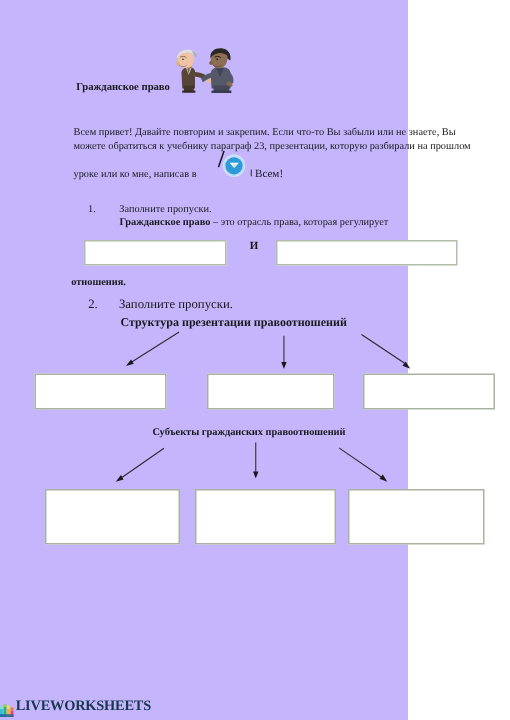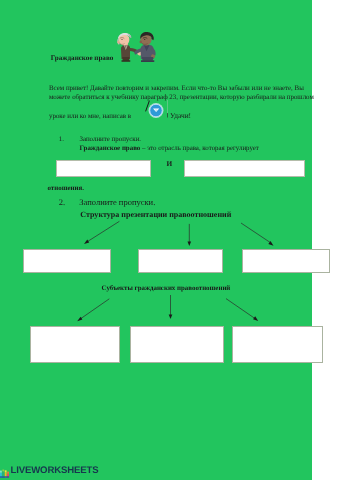--- a/index.html
+++ b/index.html
@@ -2,31 +2,31 @@
 <html><head>
 <meta charset="utf-8">
 <title>worksheet</title>
 <style>
   html,body{margin:0;padding:0;}
   body{
     width:340px;height:480px;background:#ffffff;overflow:hidden;
     font-family:"Liberation Serif", serif;color:#1a1a1a;
     -webkit-font-smoothing:antialiased;text-rendering:geometricPrecision;
   }
-  .page{position:relative;width:272px;height:480px;background:#22c55e;padding-left:40px;}
+  .page{position:relative;width:272px;height:480px;background:#c4b5fd;}
   .abs{position:absolute;}
   .ttl{font-weight:bold;font-size:7.0px;}
   .para{font-size:6.9px;line-height:9.2px;}
   .t{font-size:6.9px;line-height:9.2px;}
   .b{font-weight:bold;}
   .ansbox{box-sizing:border-box;border:1px solid #b4bcaa;background:#fff;border-radius:0;outline:none;padding:0;}
   .dbox{box-sizing:border-box;border:1px solid #aab3a0;background:#fff;border-radius:0;outline:none;padding:0;}
   .lw{position:absolute;left:0.3px;bottom:4px;display:flex;align-items:flex-end;gap:0.7px;}
   .lw > span:first-child{position:relative;top:2px;}
-  .lwtext{font-family:Liberation Sans, sans-serif;font-weight:bold;font-size:9.6px;
+  .lwtext{font-family:Liberation Serif, serif;font-weight:bold;font-size:9.6px;
           color:#17374e;letter-spacing:-0.15px;line-height:10px;}
   svg{display:block;}
 </style>
 </head>
 <body>
 
 <div class="page">
 
   <div class="abs ttl" style="left:50.8px;top:54.3px;font-size:7.1px;">Гражданское право</div>
 
@@ -96,21 +96,21 @@
       <path d="M29 4 L15 44" stroke="#181818" stroke-width="4" fill="none" stroke-linecap="round"></path>
       <circle cx="56" cy="42" r="30" fill="#ddecf9" opacity="0.75"></circle>
       <circle cx="56" cy="42" r="25" fill="#2f9ad8"></circle>
       <circle cx="56" cy="42" r="25" fill="none" stroke="#b9dcf3" stroke-width="4"></circle>
       <path d="M44 34 L69 34 L56.5 48 Z" fill="#ffffff"></path>
       <path d="M51 38 L62 38 L56.5 46 Z" fill="#bcddf4"></path>
       <path d="M102 0 L102 54" stroke="#c7cdd2" stroke-width="1.4" fill="none"></path>
       <path d="M102 52 L102 70" stroke="#2a2a2a" stroke-width="2.6" fill="none"></path>
     </svg>
   </div>
-  <div class="abs t" style="left:170px;top:110.5px;font-size:7.4px;">Удачи!</div>
+  <div class="abs t" style="left:170px;top:110.5px;font-size:7.4px;">Всем!</div>
 
   <div class="abs t" style="left:58.7px;top:134.6px;">1.</div>
   <div class="abs t" style="left:79.5px;top:134.6px;">Заполните пропуски.</div>
   <div class="abs t" style="left:79.6px;top:143.6px;">
     <span class="b">Гражданское право</span>
     <span>– это отрасль права, которая регулирует</span>
   </div>
 
   <input class="abs ansbox" style="left: 56px; top: 160px; width: 95px; height: 17px;" value="">
   <div class="abs t b" style="left:166.5px;top:159.3px;font-size:7.3px;">И</div>

